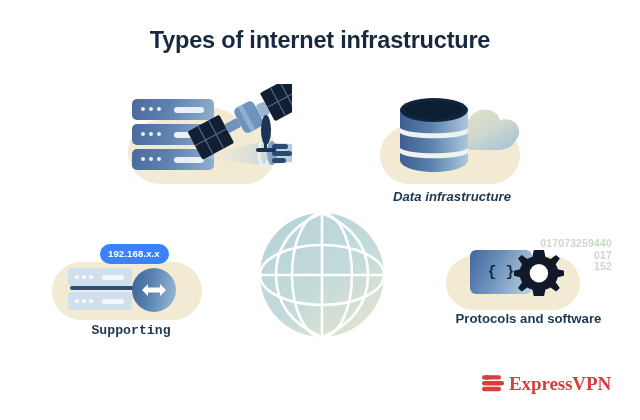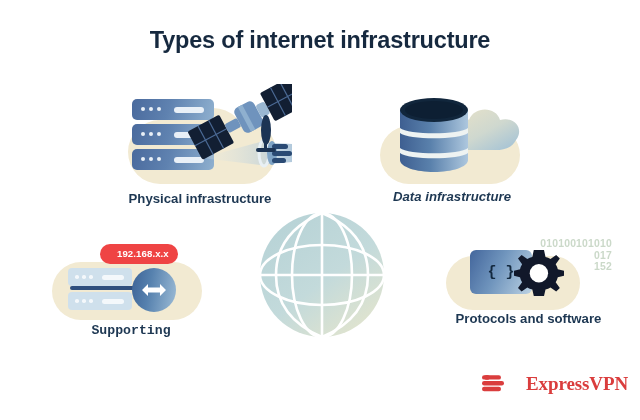--- a/index.html
+++ b/index.html
@@ -125,23 +125,23 @@
     background: #f4f8fb;
   }
   #sup-line {
     position: absolute; left: 24px; top: 40px;
     width: 84px; height: 4px; border-radius: 2px;
     background: #2f4f7e;
   }
   #ip-pill {
     position: absolute;
     left: 54px; top: -2px;
-    padding: 4px 9px 5px 17px;
+    padding: 4px 9px 5px 8px;
     border-radius: 999px;
-    background: #ef4444;
+    background: #3b82f6;
     color: #ffffff;
     font-size: 9.6px;
     font-weight: bold;
     letter-spacing: 0.1px;
     white-space: nowrap;
   }
   #arrow-circle {
     position: absolute;
     left: 86px; top: 22px;
     width: 44px; height: 44px;
@@ -188,21 +188,21 @@
   
   #globe { position: absolute; left: 254px; top: 207px; width: 136px; height: 136px; }
 
   
   #logo {
     position: absolute;
     left: 481px; top: 369px;
     width: 120px; height: 28px;
     display: flex;
     align-items: center;
-    gap: 21px;
+    gap: 4px;
   }
   #logo-mark { width: 24px; height: 24px; flex: none; }
   #logo-word {
     font-family: "Liberation Serif", serif;
     font-size: 19px;
     font-weight: bold;
     color: #da3d3d;
     letter-spacing: -0.1px;
     line-height: 1;
   }
@@ -298,21 +298,20 @@
             </g>
           </g>
           <g transform="translate(62,36)">
             <ellipse cx="16" cy="10" rx="5" ry="15" fill="#1c3454"></ellipse>
             <rect x="14" y="8" width="3" height="22" fill="#1c3454"></rect>
             <rect x="6" y="28" width="20" height="4" rx="2" fill="#1c3454"></rect>
           </g>
         </svg>
       </div>
     </div>
-    <div id="cap-physical" class="caption">Physical infrastructure</div>
   </div>
 
   <div id="node-data" class="node">
     <div class="art">
       <div id="data-blob" class="blob"></div>
 
       <div id="data-cloud">
         <svg viewBox="0 0 88 52" width="88" height="52" aria-hidden="true">
           <defs>
             <linearGradient id="cloudGrad" x1="0" y1="0" x2="1" y2="1">
@@ -374,21 +373,21 @@
     <div id="cap-supporting" class="caption">
       <div>Supporting</div>
     </div>
   </div>
 
   <div id="node-protocols" class="node">
     <div class="art">
       <div id="proto-blob" class="blob"></div>
 
       <div id="binary">
-        <div>010100101010</div>
+        <div>017073259440</div>
         <div>017</div>
         <div>152</div>
       </div>
 
       <div id="code-card">
         <div class="braces">{ }</div>
       </div>
 
       <div id="gear">
         <svg viewBox="0 0 50 50" width="50" height="50" aria-hidden="true">

